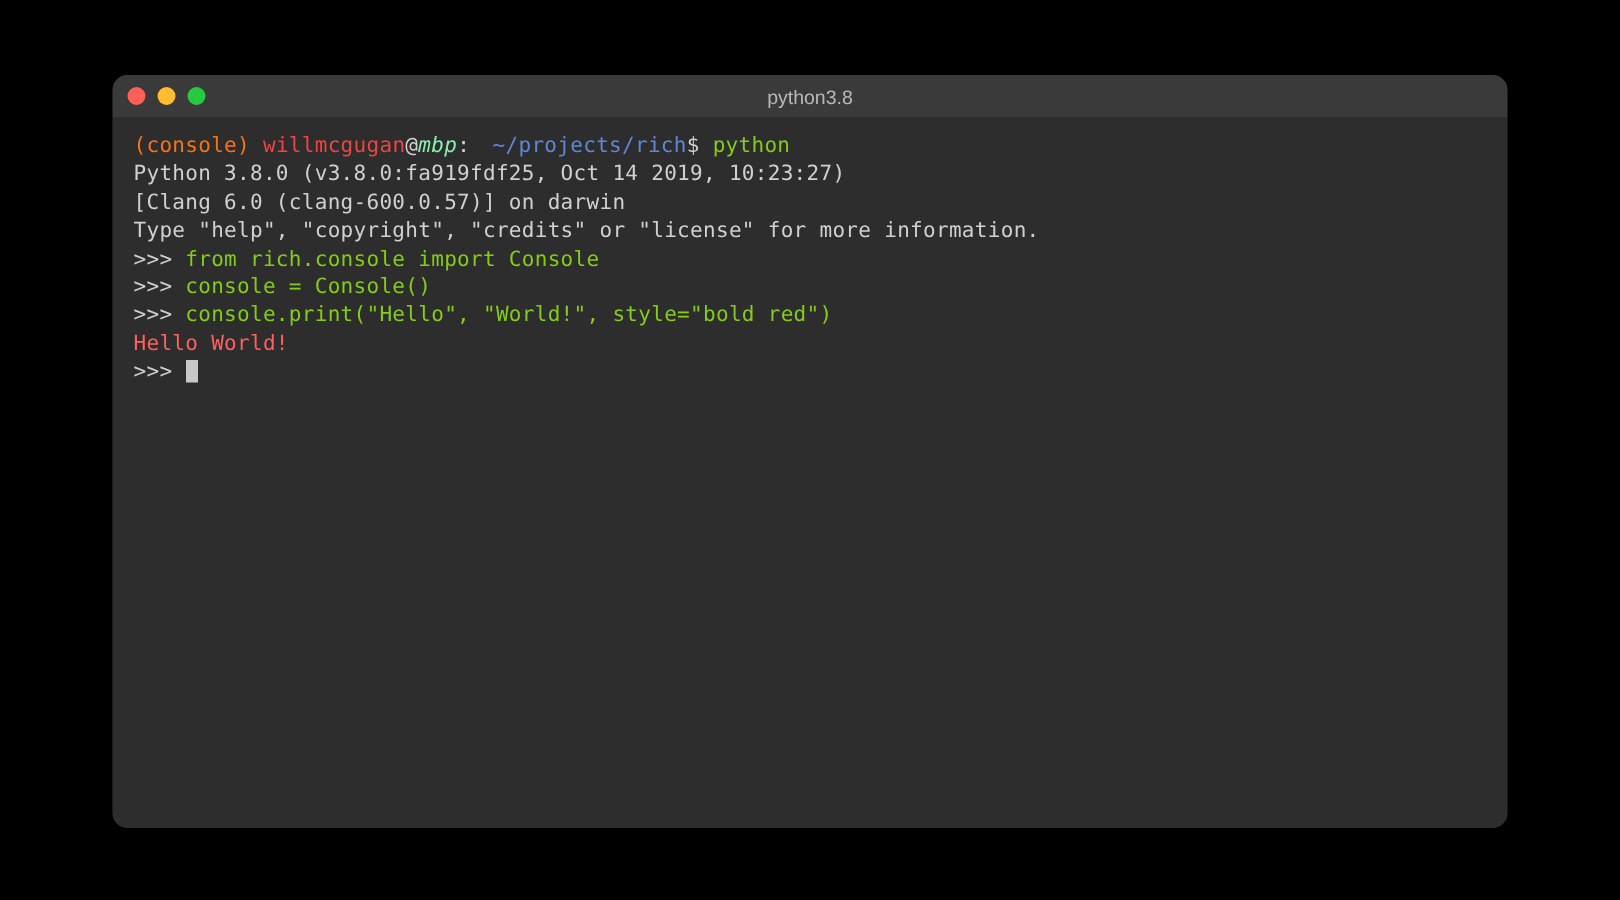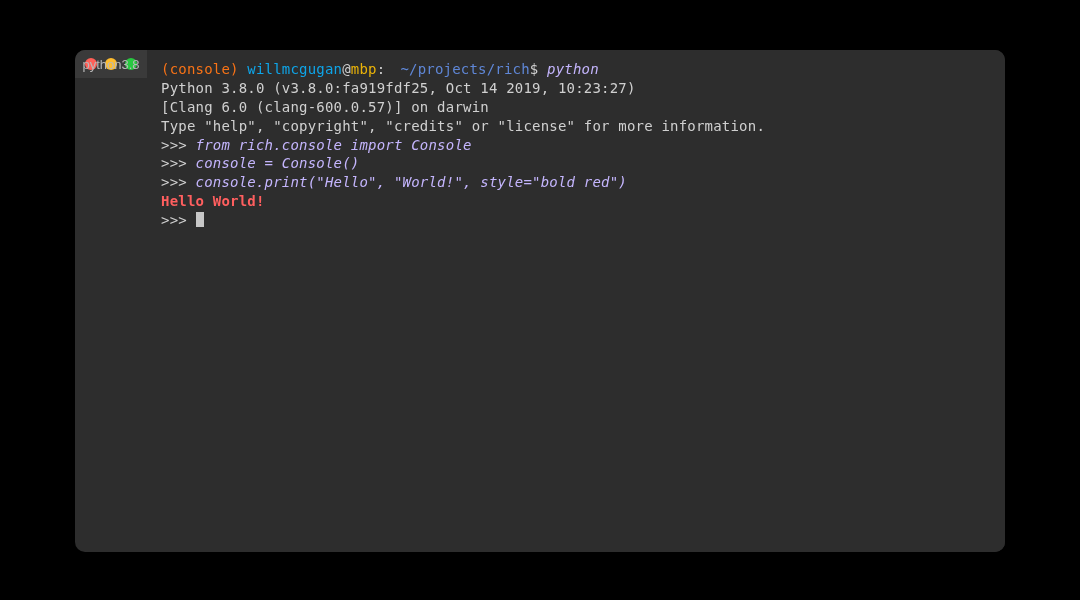--- a/index.html
+++ b/index.html
@@ -18,21 +18,21 @@
       font-family: 'Menlo', 'Monaco', 'Consolas', monospace;
     }
     .terminal-window {
       width: 930px;
       height: 502px;
       background: #2d2d2d;
       border-radius: 10px;
       box-shadow: 0 20px 60px rgba(0,0,0,0.6);
       overflow: hidden;
       display: flex;
-      flex-direction: row;
+      flex-direction: column;
     }
     .title-bar {
       height: 28px;
       background: #3a3a3a;
       display: flex;
       align-items: center;
       padding: 0 10px;
       position: relative;
     }
     .traffic-lights {
@@ -60,29 +60,29 @@
       flex: 1;
       background: #2d2d2d;
       padding: 10px 14px;
       color: #d0d0d0;
       font-size: 14px;
       line-height: 1.35;
       white-space: pre;
       letter-spacing: 0.2px;
     }
     .prompt-segment-console { color: #f97316; }
-    .prompt-segment-user { color: #0ea5e9; }
+    .prompt-segment-user { color: #ef4444; }
     .prompt-segment-at { color: #d0d0d0; }
-    .prompt-segment-host { color: #eab308; }
+    .prompt-segment-host { color: #86efac; font-style: italic; }
     .prompt-segment-colon { color: #d0d0d0; }
     .prompt-segment-path { color: #5f87d7; margin-left: 15px; }
     .prompt-segment-dollar { color: #d0d0d0; }
-    .cmd { color: #c4b5fd; font-style: italic; }
+    .cmd { color: #84cc16; }
     .repl-prompt { color: #d0d0d0; }
-    .output-bold-red { color: #ff5f5f; font-weight: bold; }
+    .output-bold-red { color: #ff5f5f; font-weight: normal; }
     .cursor {
       display: inline-block;
       width: 8px;
       height: 15px;
       background: #c7c7c7;
       vertical-align: text-bottom;
       margin-bottom: 1px;
     }
     .line { display: block; }
   </style>

